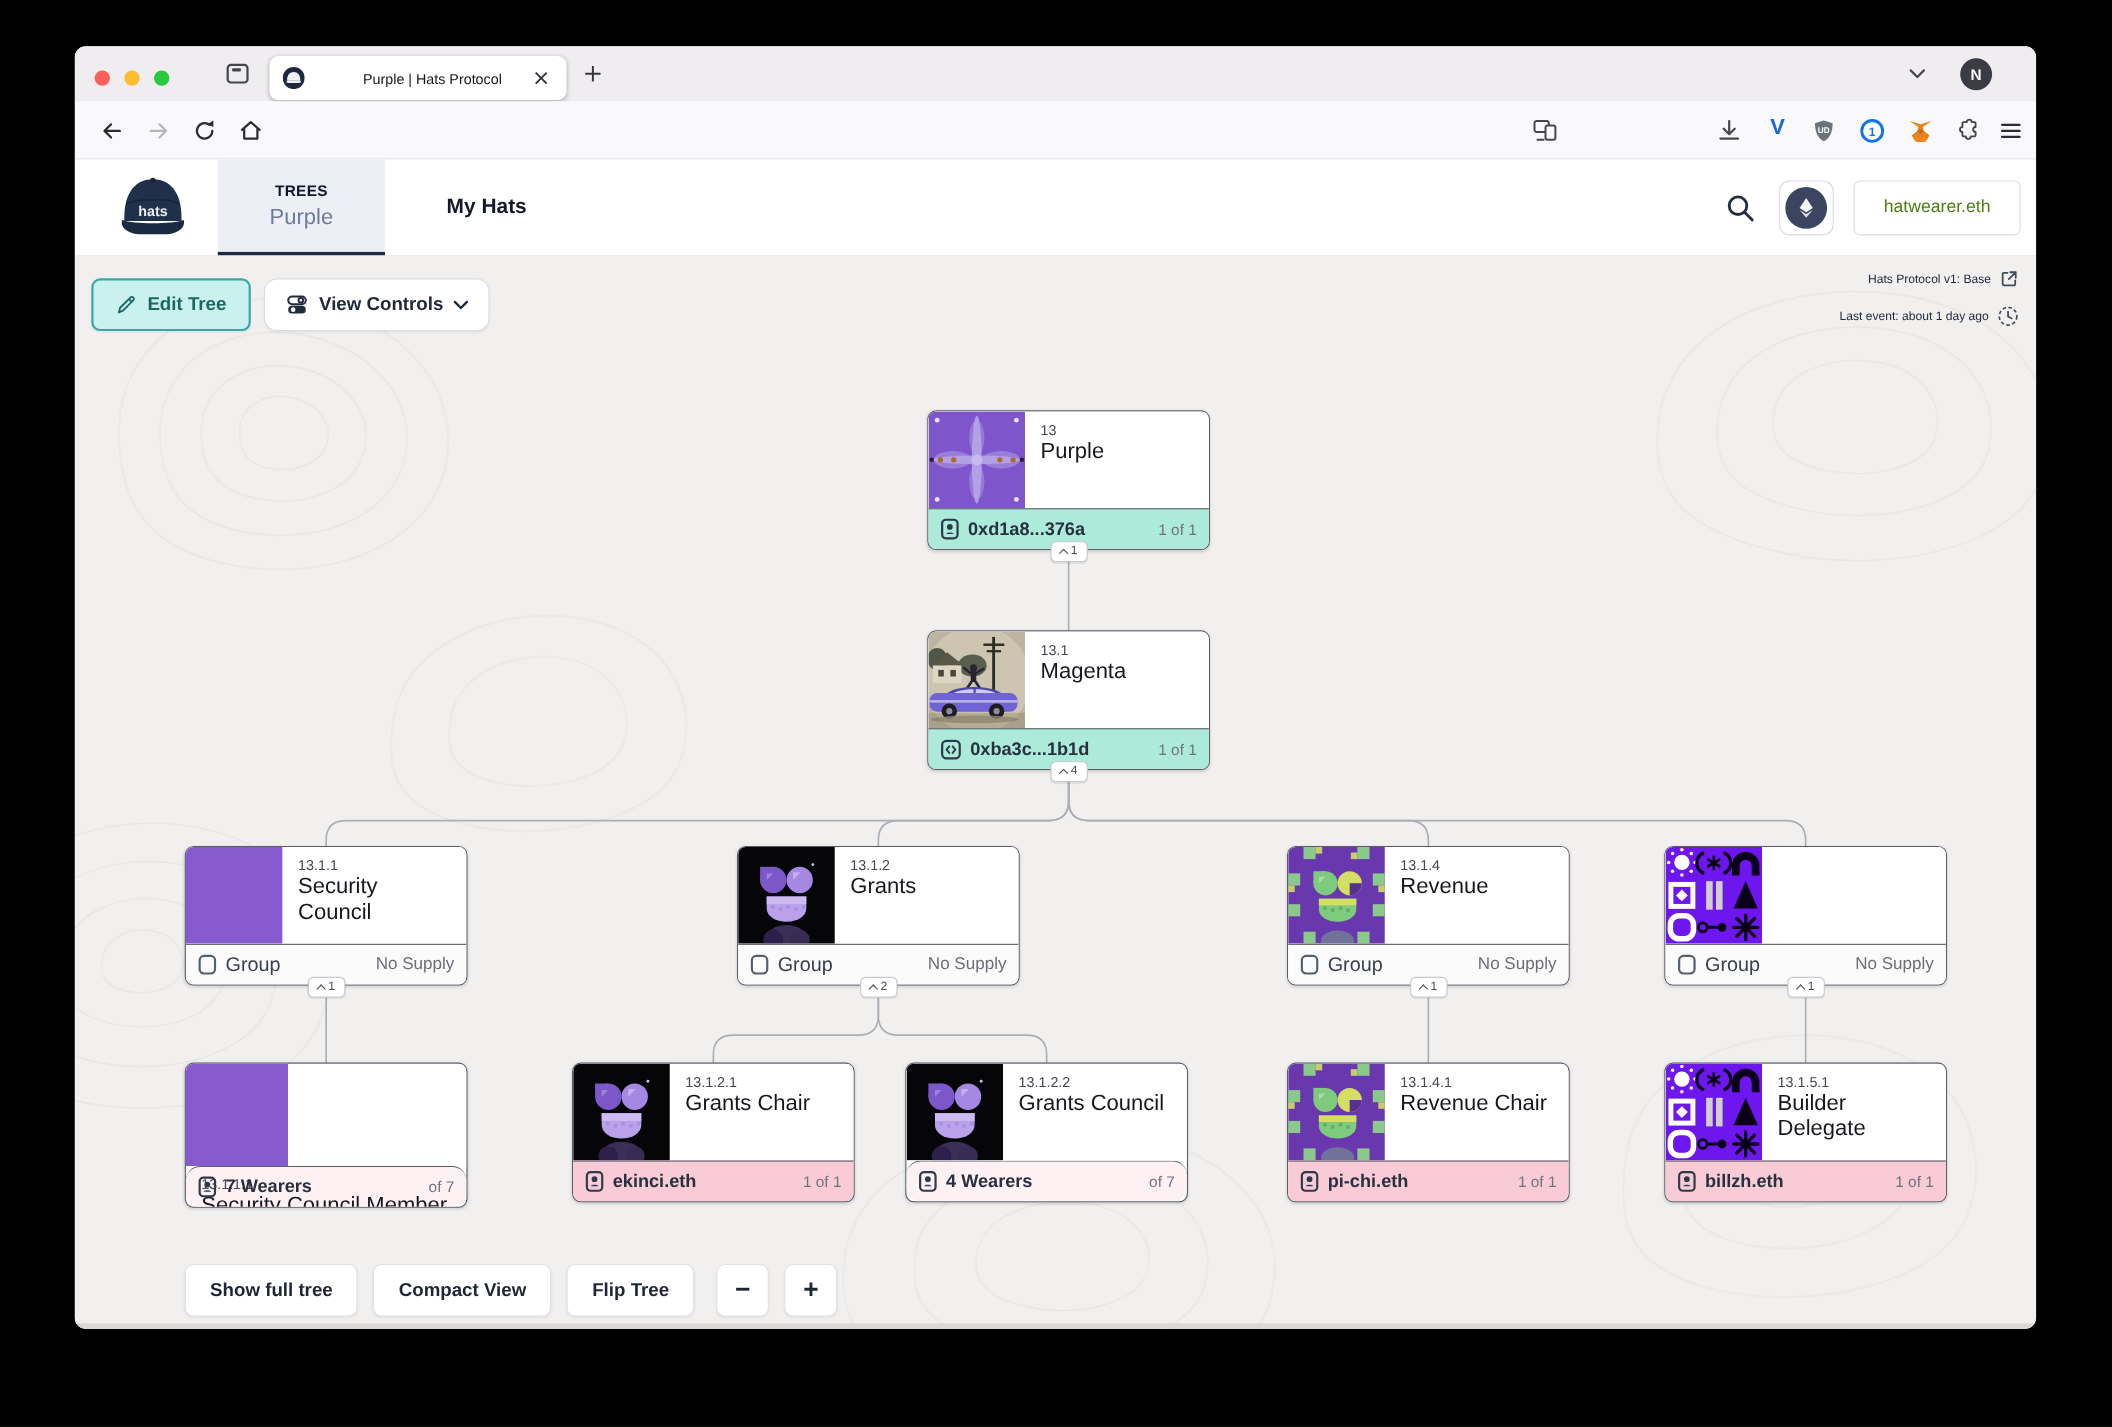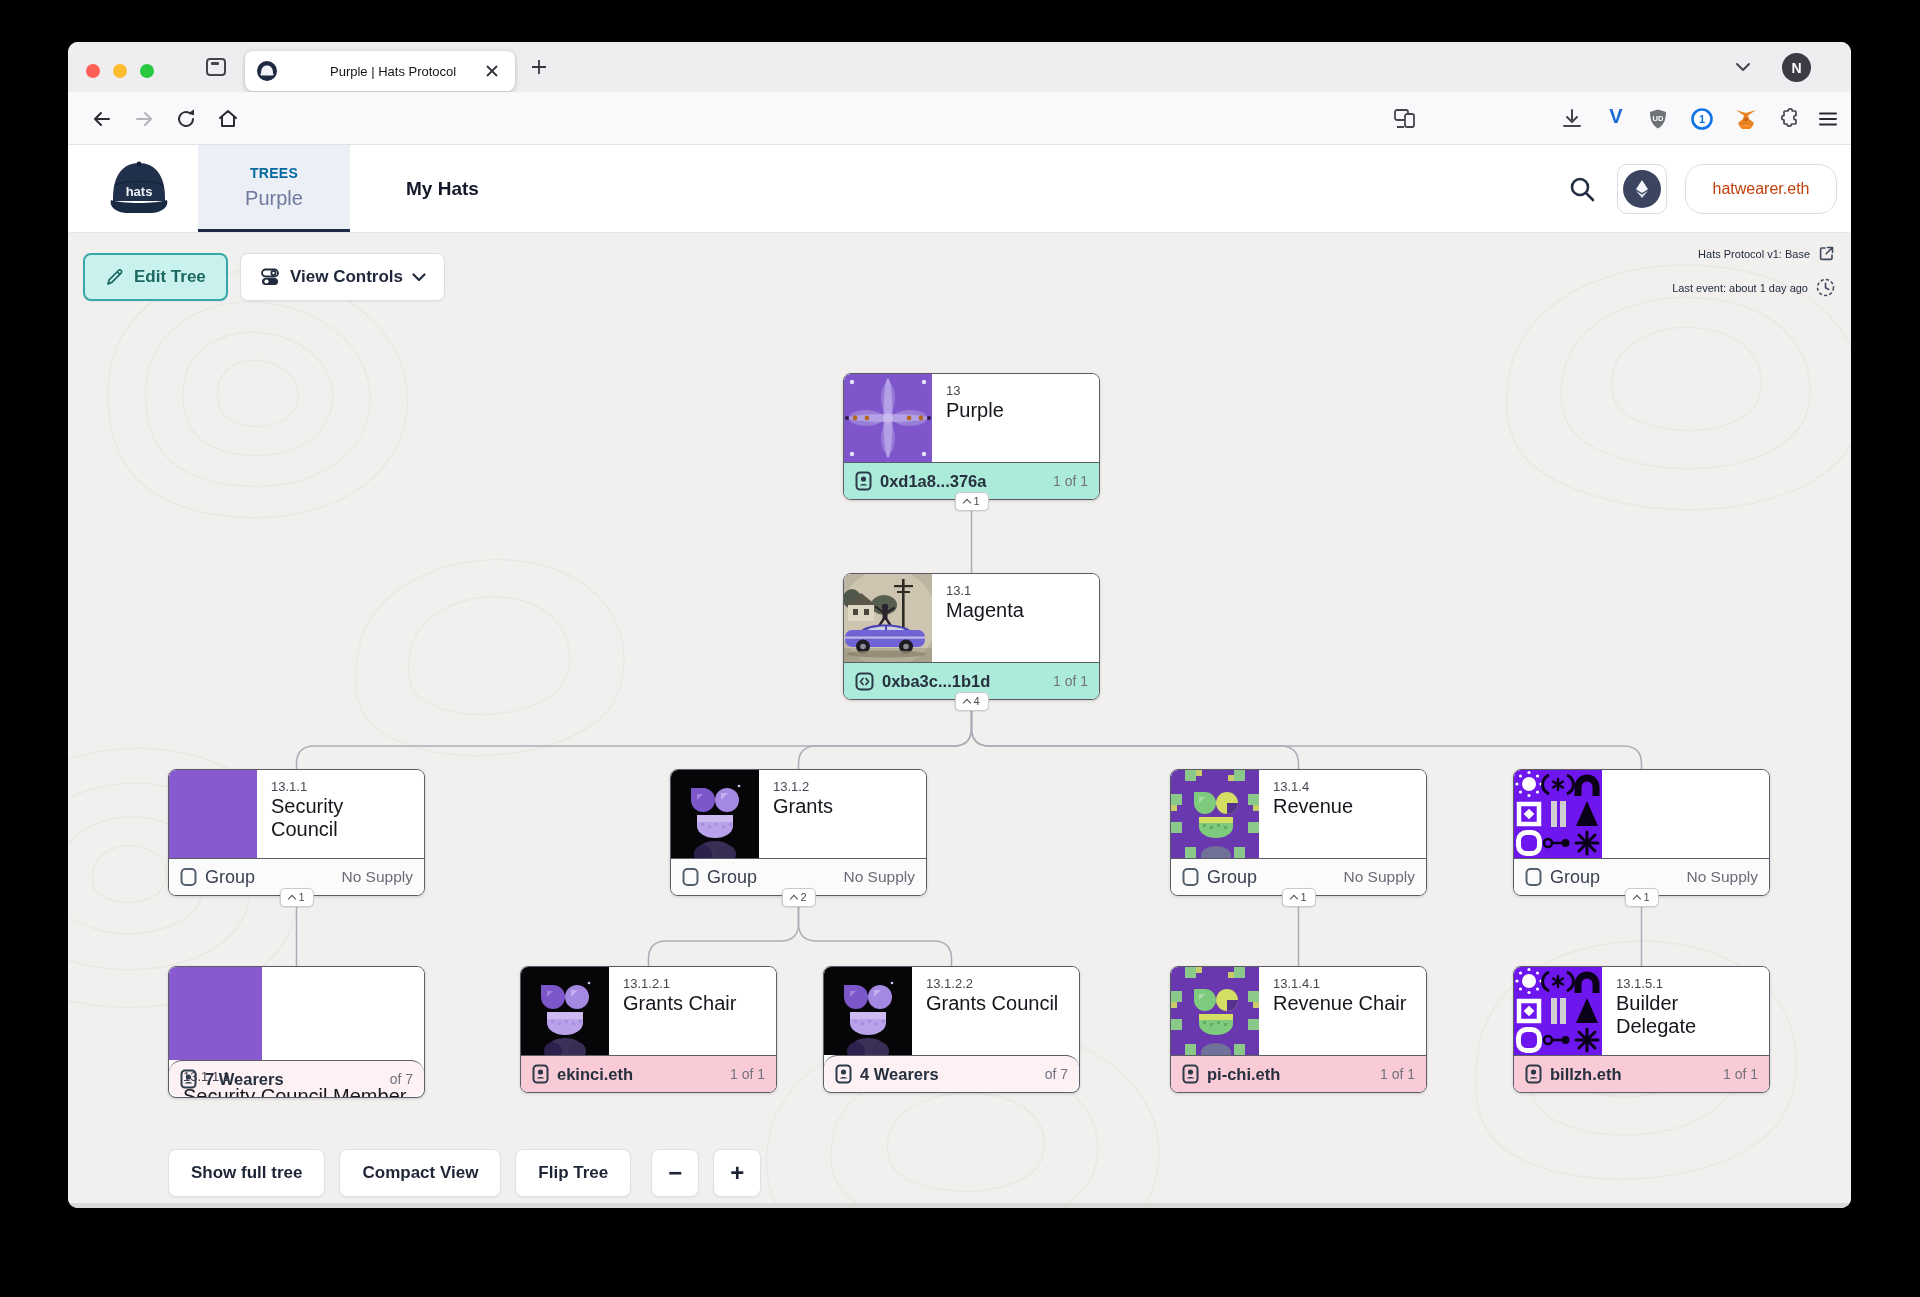--- a/index.html
+++ b/index.html
@@ -25,35 +25,35 @@
   .nav-ic { position:absolute; top:15px; }
   .urlbar { position:absolute; left:307px; top:58px; width:1006px; height:38px; background:#f0eff3; border-radius:8px; display:flex; align-items:center; padding:0 12px; gap:10px; }
   .url-text { font-size:15px; color:#5b5b66; white-space:nowrap; }
   .url-text b { color:#15141a; font-weight:bold; }
   .url-star { margin-left:auto; }
 
   
   .appheader { position:absolute; left:0; top:103px; width:100%; height:88px; background:#ffffff; border-bottom:1px solid #e6e6e9; }
   .cap-logo { position:absolute; left:38px; top:11px; width:66px; height:64px; }
   .trees-tab { position:absolute; left:130px; top:0; width:152px; height:87px; background:#edeff6; border-bottom:3px solid #1e2a45; display:flex; flex-direction:column; align-items:center; justify-content:center; gap:6px; }
-  .trees-label { font-size:14px; font-weight:bold; color:#0369a1; letter-spacing:.3px; }
+  .trees-label { font-size:14px; font-weight:bold; color:#0f172a; letter-spacing:.3px; }
   .trees-value { font-size:20px; color:#6e7a9b; }
   .myhats { position:absolute; left:338px; top:0; height:87px; display:flex; align-items:center; font-size:19px; font-weight:bold; color:#14192a; }
   .hdr-right { position:absolute; right:14px; top:0; height:87px; display:flex; align-items:center; gap:18px; }
   .search-btn { width:34px; height:34px; display:flex; align-items:center; justify-content:center; }
   .eth-btn { width:50px; height:50px; border:1px solid #d8dbe9; border-radius:10px; display:flex; align-items:center; justify-content:center; background:#fff; }
   .eth-circle { width:38px; height:38px; border-radius:50%; background:#3c4560; display:flex; align-items:center; justify-content:center; }
-  .wallet-pill { height:50px; min-width:152px; border:1px solid #d8dbe9; border-radius:18px; display:flex; align-items:center; justify-content:center; padding:0 18px; font-size:16px; color:#c2410c; background:#fff; }
+  .wallet-pill { height:50px; min-width:152px; border:1px solid #d8dbe9; border-radius:6px; display:flex; align-items:center; justify-content:center; padding:0 18px; font-size:16px; color:#4d7c0f; background:#fff; }
 
   
   .canvas { position:absolute; left:0; top:191px; width:1783px; height:975px; background:#f1f0ee; overflow:hidden; }
   .topo { position:absolute; left:0; top:0; }
   .btn { display:inline-flex; align-items:center; gap:9px; background:#fff; border:1px solid #dddde4; border-radius:8px; font-weight:bold; color:#20293c; box-shadow:0 1px 2px rgba(0,0,0,.05); }
   .edit-tree { position:absolute; left:15px; top:20px; height:48px; padding:0 20px; font-size:17px; background:#c9f2ef; border:2px solid #36a8a8; color:#1b6862; }
-  .view-controls { position:absolute; left:172px; top:20px; height:48px; padding:0 18px; font-size:17px; }
+  .view-controls { position:absolute; left:172px; top:20px; height:48px; padding:0 18px; font-size:17px;border-radius:12px; }
   .info-line { position:absolute; right:16px; font-size:11px; color:#222b3e; display:flex; align-items:center; gap:8px; }
   .info-1 { top:12px; } .info-2 { top:45px; }
 
   .connectors { position:absolute; left:0; top:0; }
 
   
   .node { position:absolute; width:257px; }
   .node-card { border:1px solid #5c5c66; border-radius:8px; overflow:hidden; background:#fff; box-shadow:0 1px 3px rgba(40,40,60,.18); }
   .node-head { display:flex; height:88px; background:#fff; }
   .node.tall .node-head { height:93px;flex-direction:column; }

